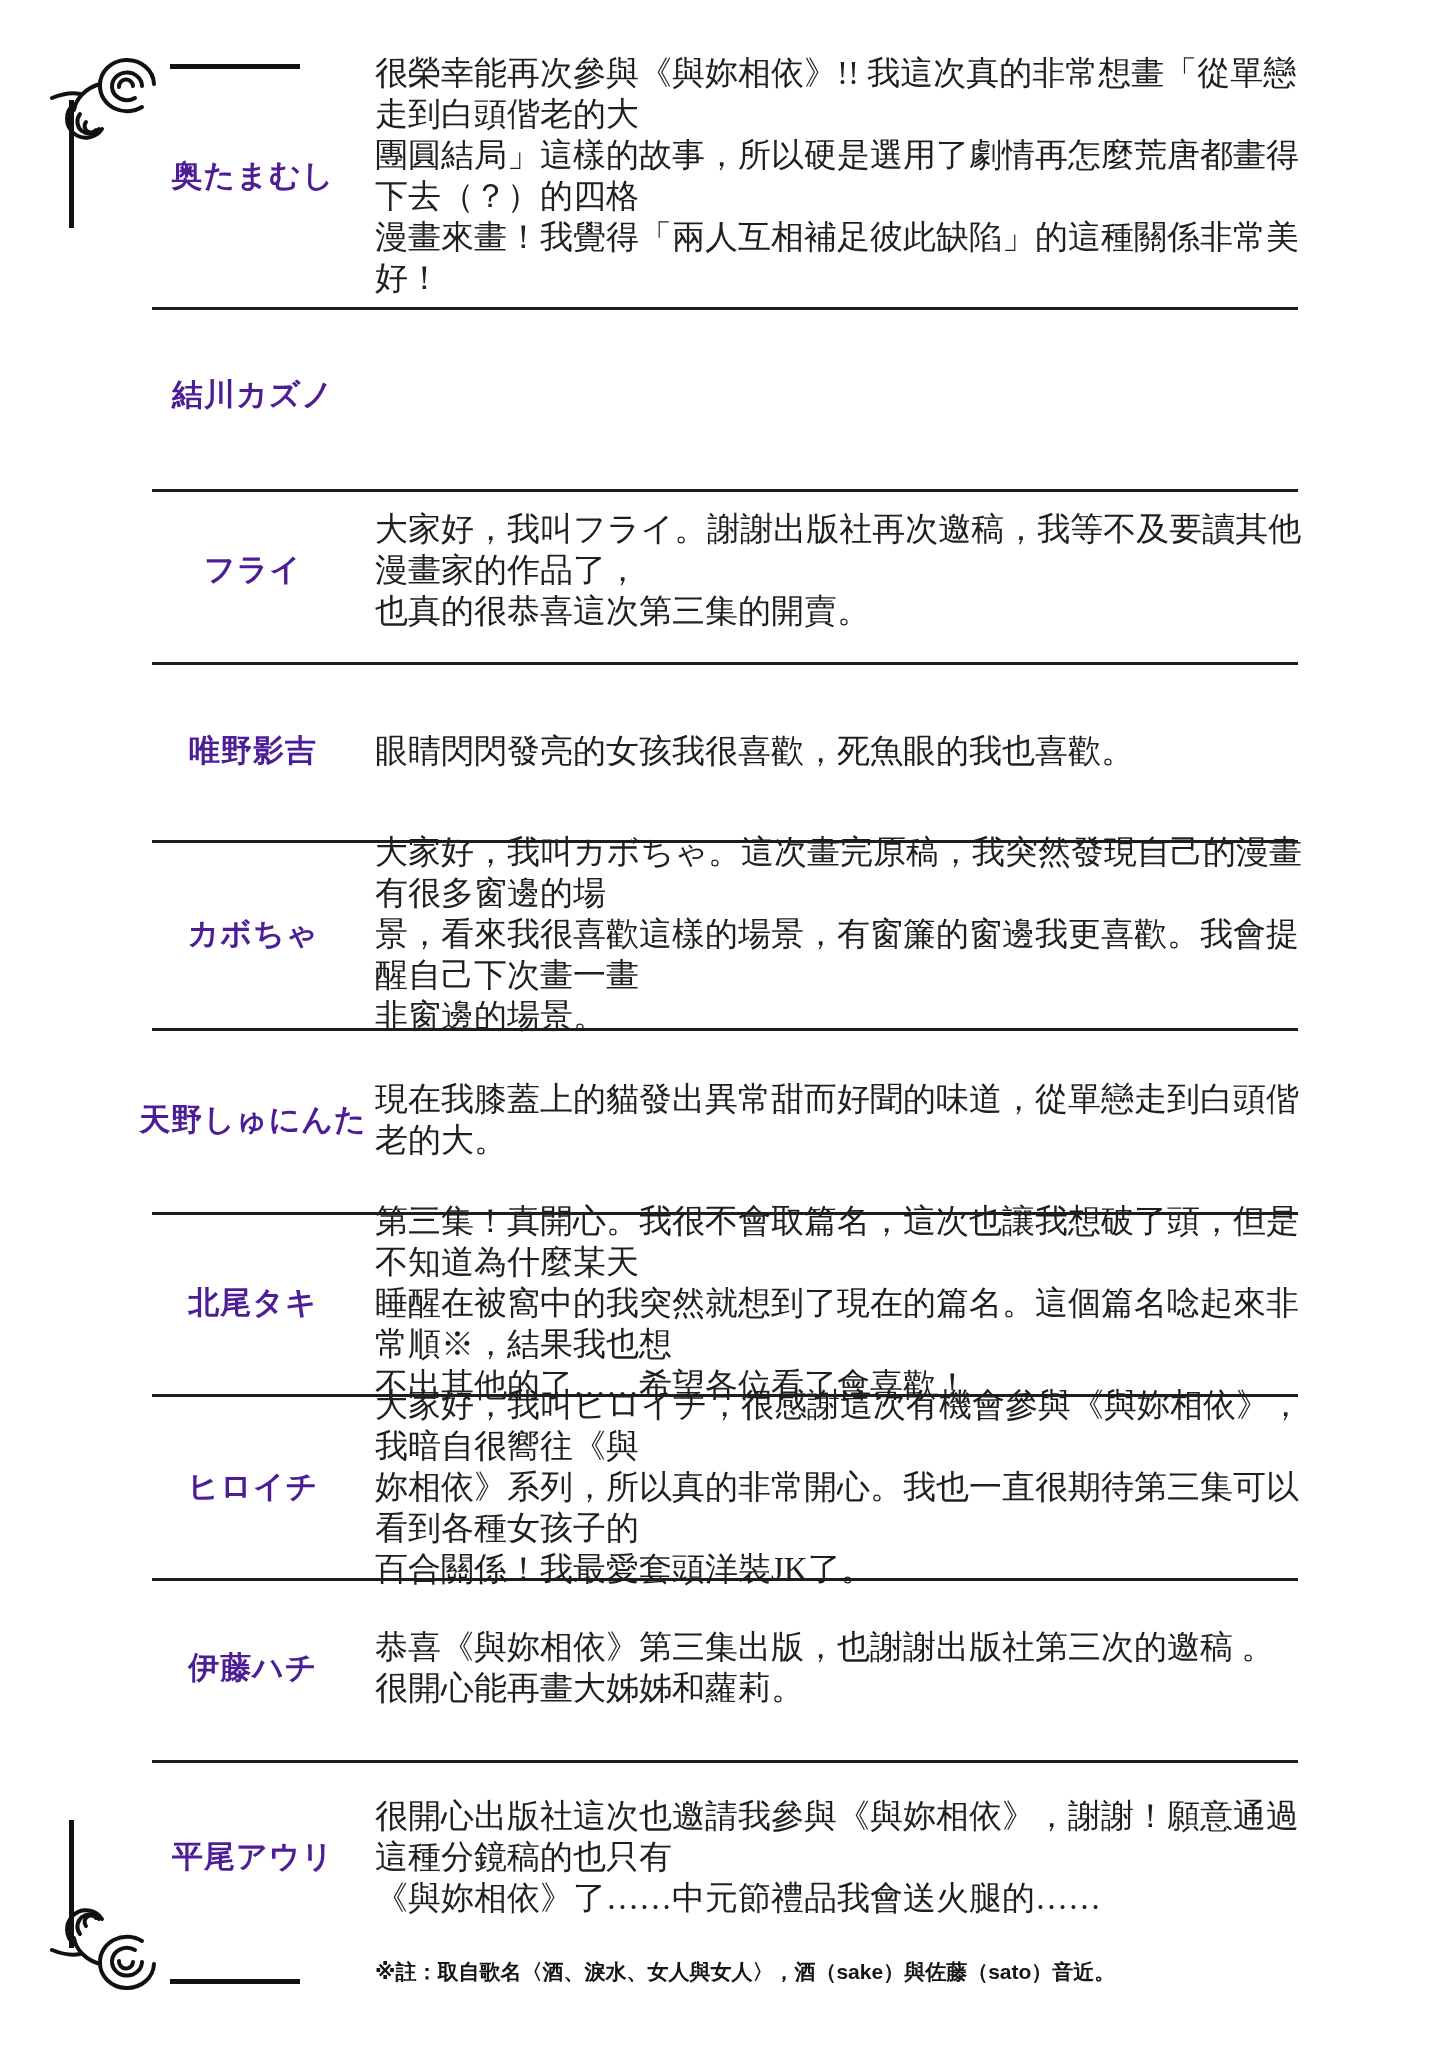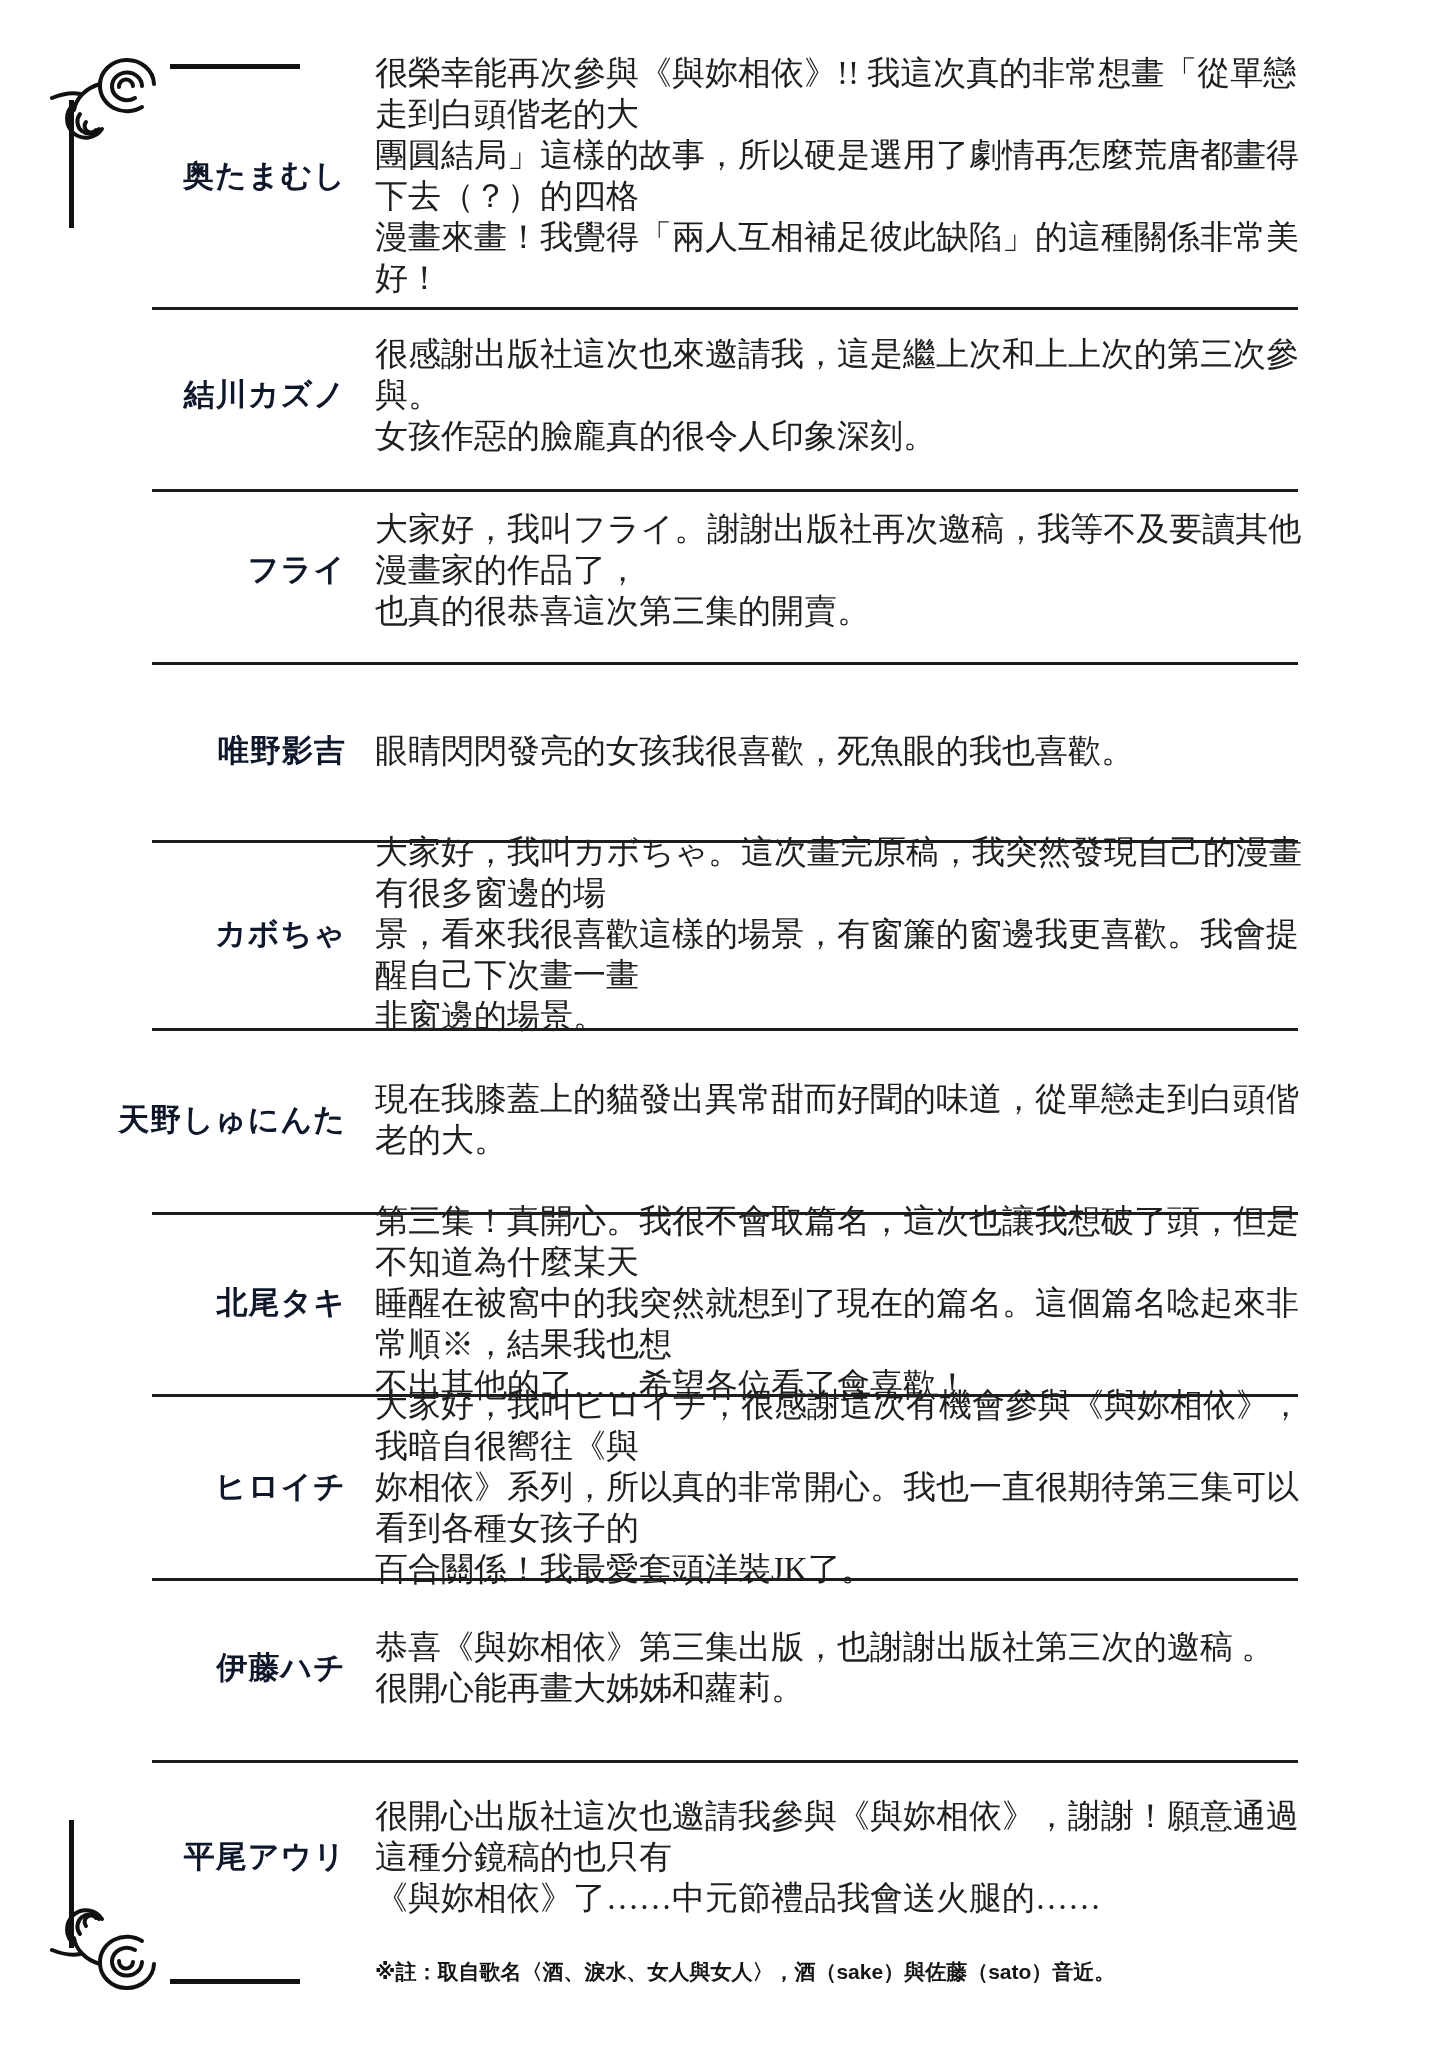--- a/index.html
+++ b/index.html
@@ -9,27 +9,27 @@
     position:relative;
     overflow:hidden;
     font-family:"Liberation Serif","DejaVu Serif",serif;
     color:#1a1a1a;
   }
   .row{
     position:absolute;left:0;width:1448px;
     display:flex;align-items:center;
   }
   .name{
-    position:absolute;left:96px;width:250px;
-    text-align:right;
+    position:absolute;left:128px;width:250px;
+    text-align:center;
     font-family:"Liberation Sans","DejaVu Sans",sans-serif;
     font-weight:bold;
     font-size:31px;
     letter-spacing:1px;
-    color:#0f172a;
+    color:#4c1d95;
   }
   .comment{
     position:absolute;left:375px;width:930px;
     font-size:33px;
     line-height:41px;
     white-space:pre-line;
     color:#1f1f1f;
     text-align:left;
   }
   .divider{
@@ -83,22 +83,20 @@
 <div class="row" style="top:66px;height:220px;">
   <div class="name">奥たまむし</div>
   <div class="comment">很榮幸能再次參與《與妳相依》!! 我這次真的非常想畫「從單戀走到白頭偕老的大
 團圓結局」這樣的故事，所以硬是選用了劇情再怎麼荒唐都畫得下去（？）的四格
 漫畫來畫！我覺得「兩人互相補足彼此缺陷」的這種關係非常美好！</div>
 </div>
 <div class="divider" style="top:307px;"></div>
 
 <div class="row" style="top:310px;height:170px;">
   <div class="name">結川カズノ</div>
-  <div class="comment">很感謝出版社這次也來邀請我，這是繼上次和上上次的第三次參與。
-女孩作惡的臉龐真的很令人印象深刻。</div>
 </div>
 <div class="divider" style="top:489px;"></div>
 
 <div class="row" style="top:495px;height:150px;">
   <div class="name">フライ</div>
   <div class="comment">大家好，我叫フライ。謝謝出版社再次邀稿，我等不及要讀其他漫畫家的作品了，
 也真的很恭喜這次第三集的開賣。</div>
 </div>
 <div class="divider" style="top:662px;"></div>
 

